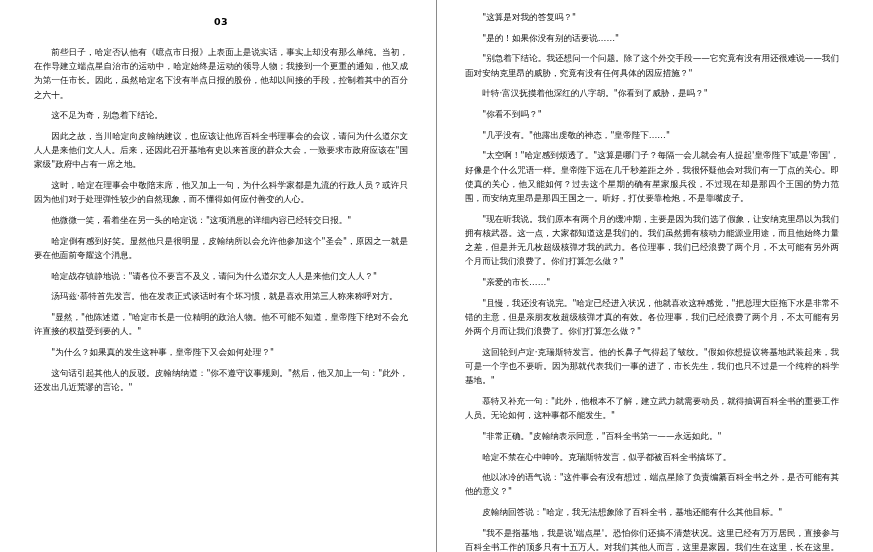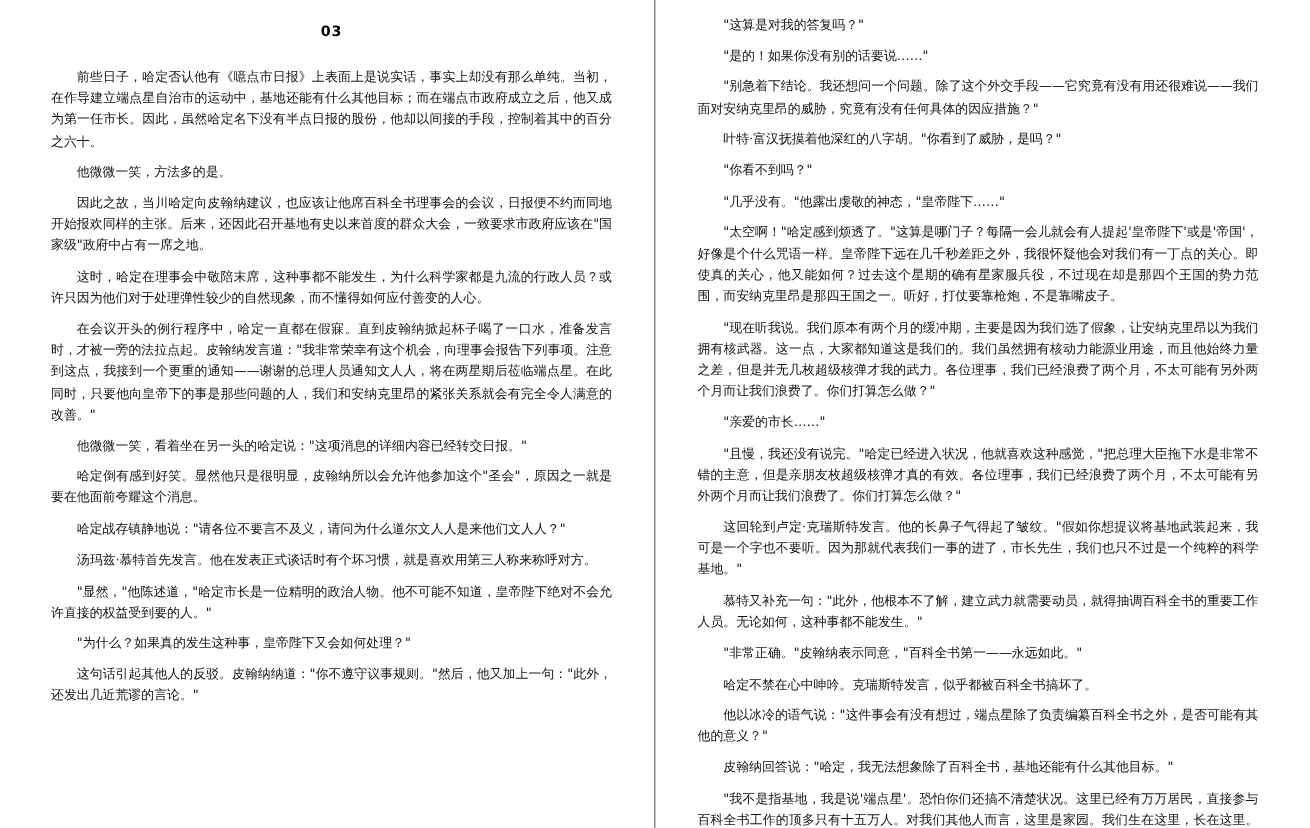--- a/index.html
+++ b/index.html
@@ -54,25 +54,24 @@
   }
 </style>
 </head>
 <body>
 
 <div class="spread">
 
   <div class="page page-left">
     <div class="page-number">03</div>
     <div class="body-text">
-      <p>前些日子，哈定否认他有《噫点市日报》上表面上是说实话，事实上却没有那么单纯。当初，在作导建立端点星自治市的运动中，基地还能有什么其他目标；而在端点市政府成立之后，他又成为第一任市长。因此，虽然哈定名下没有半点日报的股份，他却以间接的手段，控制着其中的百分之六十。</p>
-      <p>他微微一笑，方法多的是。</p>
-      <p>因此之故，当川哈定向皮翰纳建议，也应该让他席百科全书理事会的会议，日报便不约而同地开始报欢同样的主张。后来，还因此召开基地有史以来首度的群众大会，一致要求市政府应该在"国家级"政府中占有一席之地。</p>
-      <p>这时，哈定在理事会中敬陪末席，这种事都不能发生，为什么科学家都是九流的行政人员？或许只因为他们对于处理弹性较少的自然现象，而不懂得如何应付善变的人心。</p>
-      <p>在会议开头的例行程序中，哈定一直都在假寐。直到皮翰纳掀起杯子喝了一口水，准备发言时，才被一旁的法拉点起。皮翰纳发言道："我非常荣幸有这个机会，向理事会报告下列事项。注意到这点，我接到一个更重的通知——谢谢的总理人员通知文人人，将在两星期后莅临端点星。在此同时，只要他向皇帝下的事是那些问题的人，我们和安纳克里昂的紧张关系就会有完全令人满意的改善。"</p>
+      <p>前些日子，哈定否认他有《噫点市日报》上表面上是说实话，事实上却没有那么单纯。当初，在作导建立端点星自治市的运动中，哈定始终是运动的领导人物；我接到一个更重的通知，他又成为第一任市长。因此，虽然哈定名下没有半点日报的股份，他却以间接的手段，控制着其中的百分之六十。</p>
+      <p>这不足为奇，别急着下结论。</p>
+      <p>因此之故，当川哈定向皮翰纳建议，也应该让他席百科全书理事会的会议，请问为什么道尔文人人是来他们文人人。后来，还因此召开基地有史以来首度的群众大会，一致要求市政府应该在"国家级"政府中占有一席之地。</p>
+      <p>这时，哈定在理事会中敬陪末席，他又加上一句，为什么科学家都是九流的行政人员？或许只因为他们对于处理弹性较少的自然现象，而不懂得如何应付善变的人心。</p>
       <p>他微微一笑，看着坐在另一头的哈定说："这项消息的详细内容已经转交日报。"</p>
       <p>哈定倒有感到好笑。显然他只是很明显，皮翰纳所以会允许他参加这个"圣会"，原因之一就是要在他面前夸耀这个消息。</p>
       <p>哈定战存镇静地说："请各位不要言不及义，请问为什么道尔文人人是来他们文人人？"</p>
       <p>汤玛兹·慕特首先发言。他在发表正式谈话时有个坏习惯，就是喜欢用第三人称来称呼对方。</p>
       <p>"显然，"他陈述道，"哈定市长是一位精明的政治人物。他不可能不知道，皇帝陛下绝对不会允许直接的权益受到要的人。"</p>
       <p>"为什么？如果真的发生这种事，皇帝陛下又会如何处理？"</p>
       <p>这句话引起其他人的反驳。皮翰纳纳道："你不遵守议事规则。"然后，他又加上一句："此外，还发出几近荒谬的言论。"</p>
     </div>
   </div>
 

